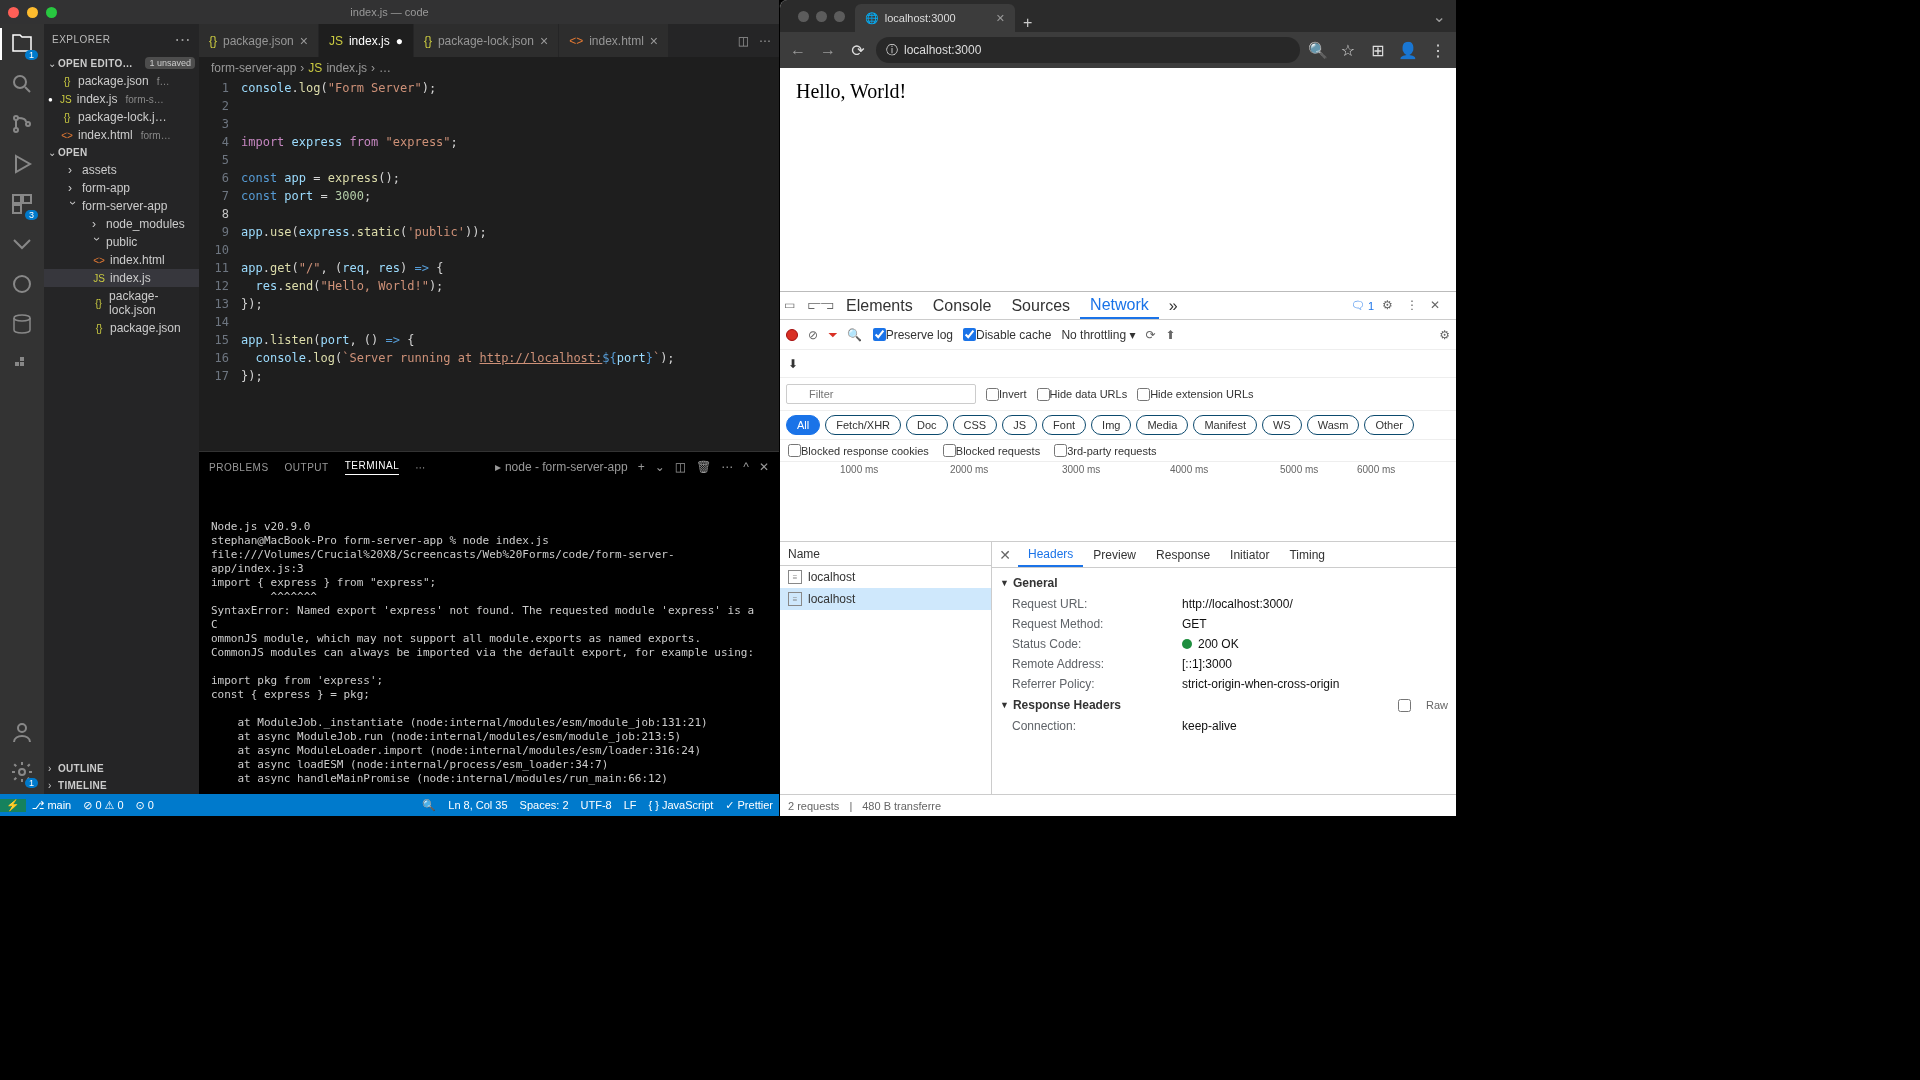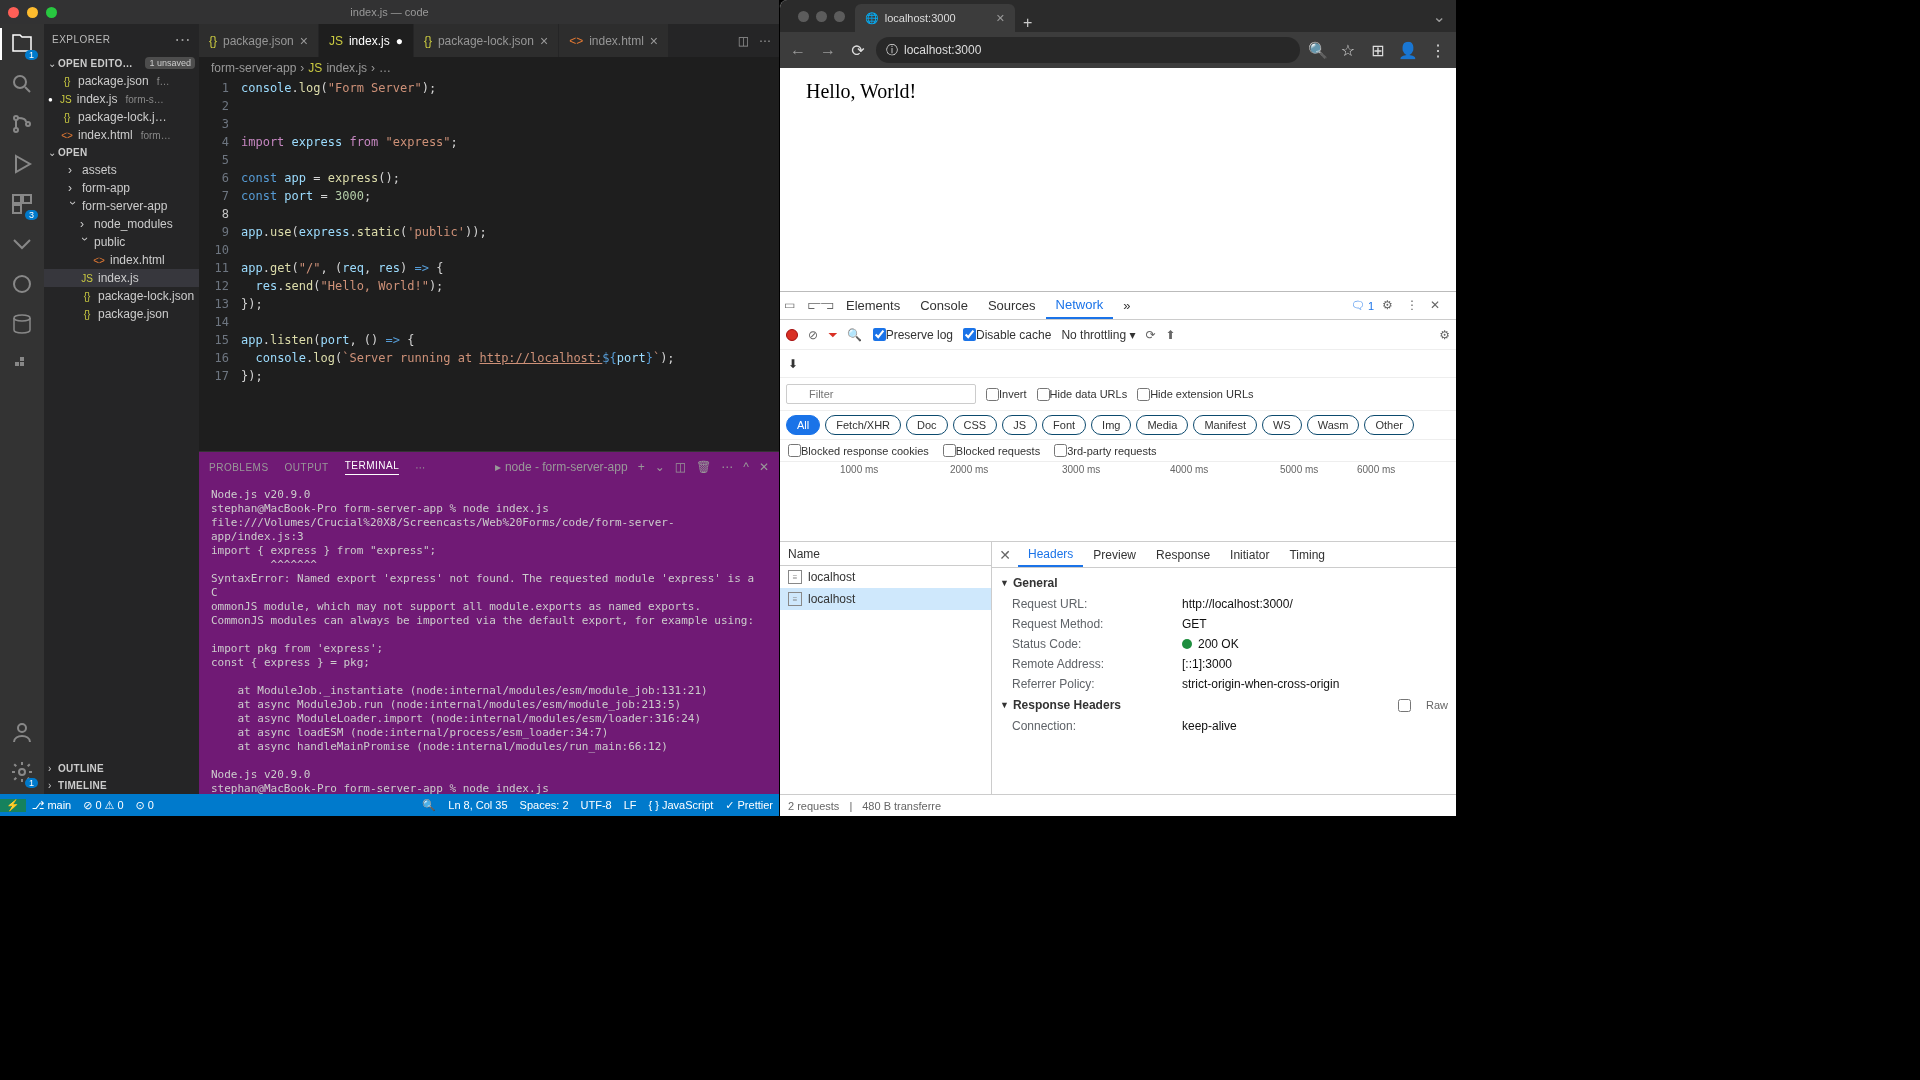--- a/index.html
+++ b/index.html
@@ -24,38 +24,38 @@
 .section .chev { width: 10px; color:#ccc; }
 .section .lbl { font-weight: bold; letter-spacing: 0.3px; color:#ccc; font-size:10px;}
 .unsaved { background: #4d4d4d; color:#ccc; padding:1px 4px; border-radius:4px; font-size:9px; margin-left:auto;}
 .fileitem { display: flex; align-items: center; padding: 2px 0 2px 16px; font-size: 12px; color: #ccc; cursor:pointer; gap:4px;}
 .fileitem.modified::before { content:"●"; color:#fff; margin-right:2px; font-size:8px;}
 .fileitem.modified { padding-left:4px;}
 .fileitem .ficon { width:14px; height:14px; display:flex; align-items:center; justify-content:center; font-size:10px;}
 .ficon.js { color:#cbcb41;} .ficon.json { color:#cbcb41;} .ficon.html { color:#e37933;}
 .fileitem .desc { color:#888; font-size:10px; margin-left:4px;}
 .tree .fileitem { padding-left: 14px; }
-.tree .lvl1 { padding-left: 24px;} .tree .lvl2 { padding-left: 36px;} .tree .lvl3 { padding-left: 48px;}
+.tree .lvl1 { padding-left: 24px;} .tree .lvl2 { padding-left: 48px;} .tree .lvl3 { padding-left: 48px;}
 .fileitem.sel { background:#37373d;}
 .folder::before { content:"›"; display:inline-block; width:10px; color:#ccc;}
 .folder.open::before { transform: rotate(90deg);}
 .editor { flex:1; display:flex; flex-direction:column; background:#1e1e1e; overflow:hidden;}
 .tabs { height:33px; background:#252526; display:flex; align-items:stretch;}
 .tab { display:flex; align-items:center; padding:0 10px; gap:6px; font-size:12px; color:#969696; background:#2d2d2d; border-right:1px solid #252526; cursor:pointer;}
 .tab.active { background:#1e1e1e; color:#fff;}
 .tab .close { color:#999; font-size:14px;}
 .tab .dot { color:#fff; font-size:12px;}
 .tabactions { margin-left:auto; display:flex; align-items:center; gap:10px; padding:0 8px; color:#999;}
 .breadcrumb { height:22px; display:flex; align-items:center; padding-left:12px; font-size:12px; color:#999; gap:4px;}
 .code { flex:1; display:flex; font-family: Menlo, Consolas, monospace; font-size:12px; overflow:hidden;}
 .gutter { width:42px; text-align:right; color:#6e7681; padding-right:12px; line-height:18px;}
 .gutter .ln { height:18px;} .gutter .ln.cur { color:#c6c6c6;}
 .codelines { flex:1; line-height:18px; white-space:pre;}
 .tk-k { color:#c586c0;} .tk-v { color:#569cd6;} .tk-f { color:#dcdcaa;} .tk-s { color:#ce9178;} .tk-c { color:#9cdcfe;} .tk-n { color:#b5cea8;} .tk-p { color:#d4d4d4;}
-.panel { height:343px; border-top:1px solid #333; display:flex; flex-direction:column; background:#701a75;}
+.panel { height:343px; border-top:1px solid #333; display:flex; flex-direction:column; background:#000000;gap:32px;}
 .ptabs { height:30px; display:flex; align-items:center; padding:0 10px; gap:16px; font-size:10px; color:#999;}
 .ptab { cursor:pointer; letter-spacing:0.5px;}
 .ptab.active { color:#fff; border-bottom:1px solid #fff; padding-bottom:3px;}
 .pactions { margin-left:auto; display:flex; align-items:center; gap:10px; color:#999; font-size:12px;}
 .termsel { display:flex; align-items:center; gap:4px; background:transparent;}
 .termbody { flex:1; padding:6px 12px; font-family: Menlo, monospace; font-size:11px; color:#ccc; line-height:14px; overflow:hidden; white-space:pre-wrap;}
 .statusbar { height:22px; background:#007acc; display:flex; align-items:center; color:#fff; font-size:11px;}
 .sbitem { padding:0 6px; display:flex; align-items:center; gap:3px;}
 .sbright { margin-left:auto; display:flex;}
 .bottom-icons { margin-top:auto; padding-bottom:10px; display:flex; flex-direction:column; gap:16px; align-items:center;}
@@ -64,24 +64,24 @@
 .btabs { height:32px; background:#2b2b2b; display:flex; align-items:flex-end; padding-left:8px;}
 .btraffic { display:flex; gap:7px; padding:0 10px; align-items:center; height:100%;}
 .btraffic .tl { width:11px; height:11px; background:#5c5c5c;}
 .btab { background:#3c3c3c; height:28px; display:flex; align-items:center; padding:0 10px; border-radius:6px 6px 0 0; gap:6px; color:#ddd; font-size:11px; min-width:160px;}
 .btab .bx { margin-left:auto; color:#999; cursor:pointer;}
 .newtab { color:#ccc; padding:0 8px; font-size:16px; cursor:pointer;}
 .btoolbar { height:36px; background:#3c3c3c; display:flex; align-items:center; padding:0 6px; gap:6px;}
 .navbtn { width:24px; height:24px; color:#9a9a9a; display:flex; align-items:center; justify-content:center; cursor:pointer;}
 .navbtn.en { color:#ddd;}
 .urlbar { flex:1; height:26px; background:#282828; border-radius:20px; display:flex; align-items:center; padding:0 10px; color:#ddd; font-size:12px; gap:6px;}
-.page { flex:1; background:#fff; color:#000; padding:12px 26px; font-family: "Times New Roman", serif; font-size:20px;}
+.page { flex:1; background:#fff; color:#000; padding:12px 16px; font-family: "Times New Roman", serif; font-size:20px;}
 .devtools { height:525px; border-top:1px solid #bbb; background:#fff; display:flex; flex-direction:column; font-size:12px; color:#333;}
 .dtabs { height:28px; display:flex; align-items:center; border-bottom:1px solid #ccc; padding:0 4px; gap:0;}
-.dtab { padding:0 10px; height:100%; display:flex; align-items:center; cursor:pointer; font-size:13px;}
+.dtab { padding:0 10px; height:100%; display:flex; align-items:center; cursor:pointer; font-size:16px;}
 .dtab.active { border-bottom:2px solid #1a73e8; color:#1a73e8;}
 .dtools-icons { margin-left:auto; display:flex; gap:8px; align-items:center; padding-right:6px;}
 .dtools-icons .ic { width:16px; height:16px; cursor:pointer; color:#666;}
 .issue-badge { display:flex; align-items:center; gap:3px; color:#1a73e8; font-size:11px;}
 .ntoolbar { height:30px; display:flex; align-items:center; padding:0 6px; gap:10px; border-bottom:1px solid #eee;}
 .rec { width:12px; height:12px; border-radius:50%; background:#d93025; border:1px solid #a50e0e;}
 .ntoolbar .ic { color:#666; cursor:pointer;}
 .chk { display:flex; align-items:center; font-size:12px;}
 .chk input { accent-color:#1a73e8;}
 .throttling { border:none; font-size:12px; color:#333;}

